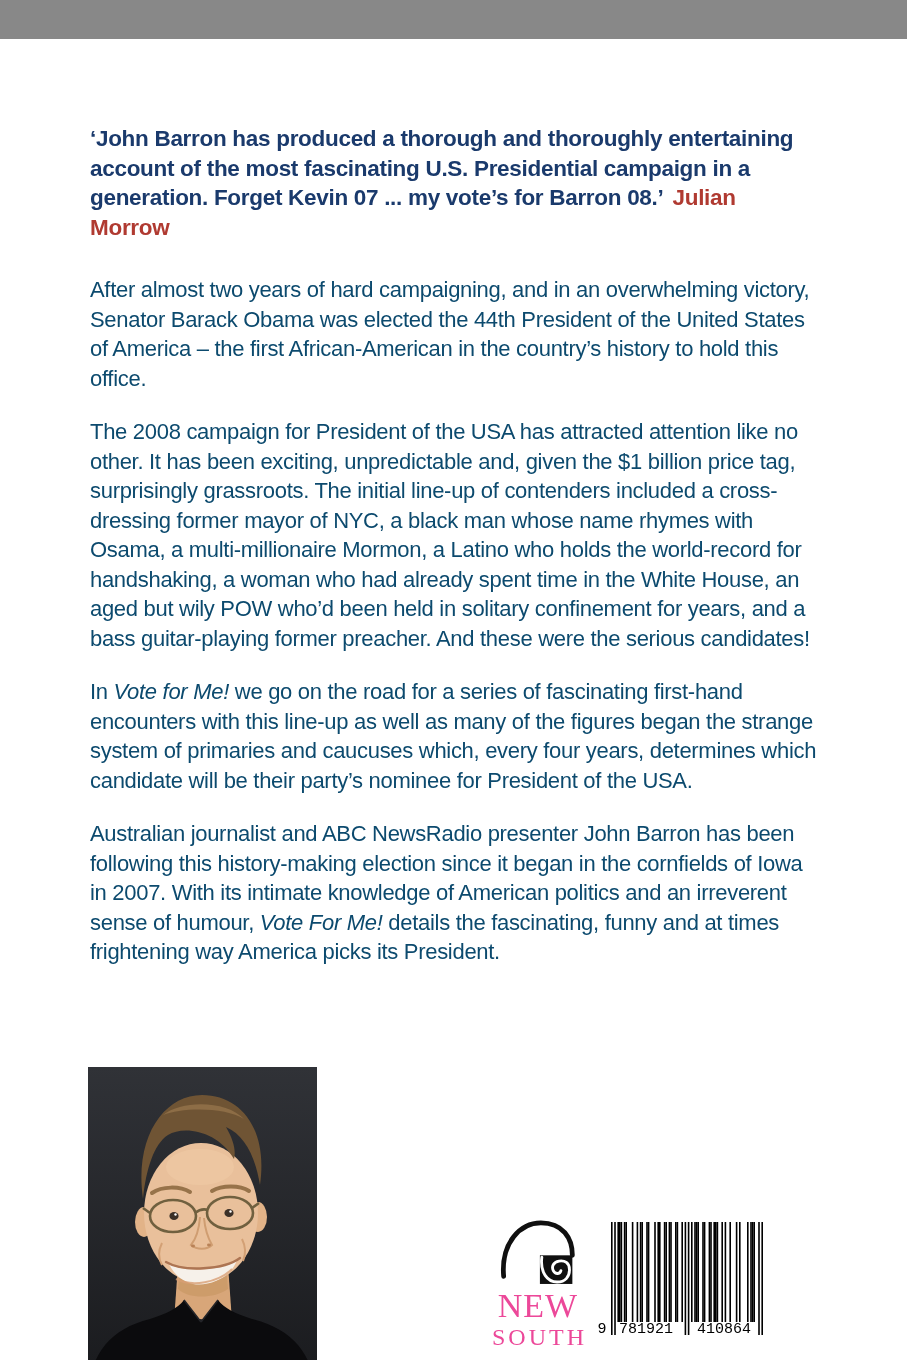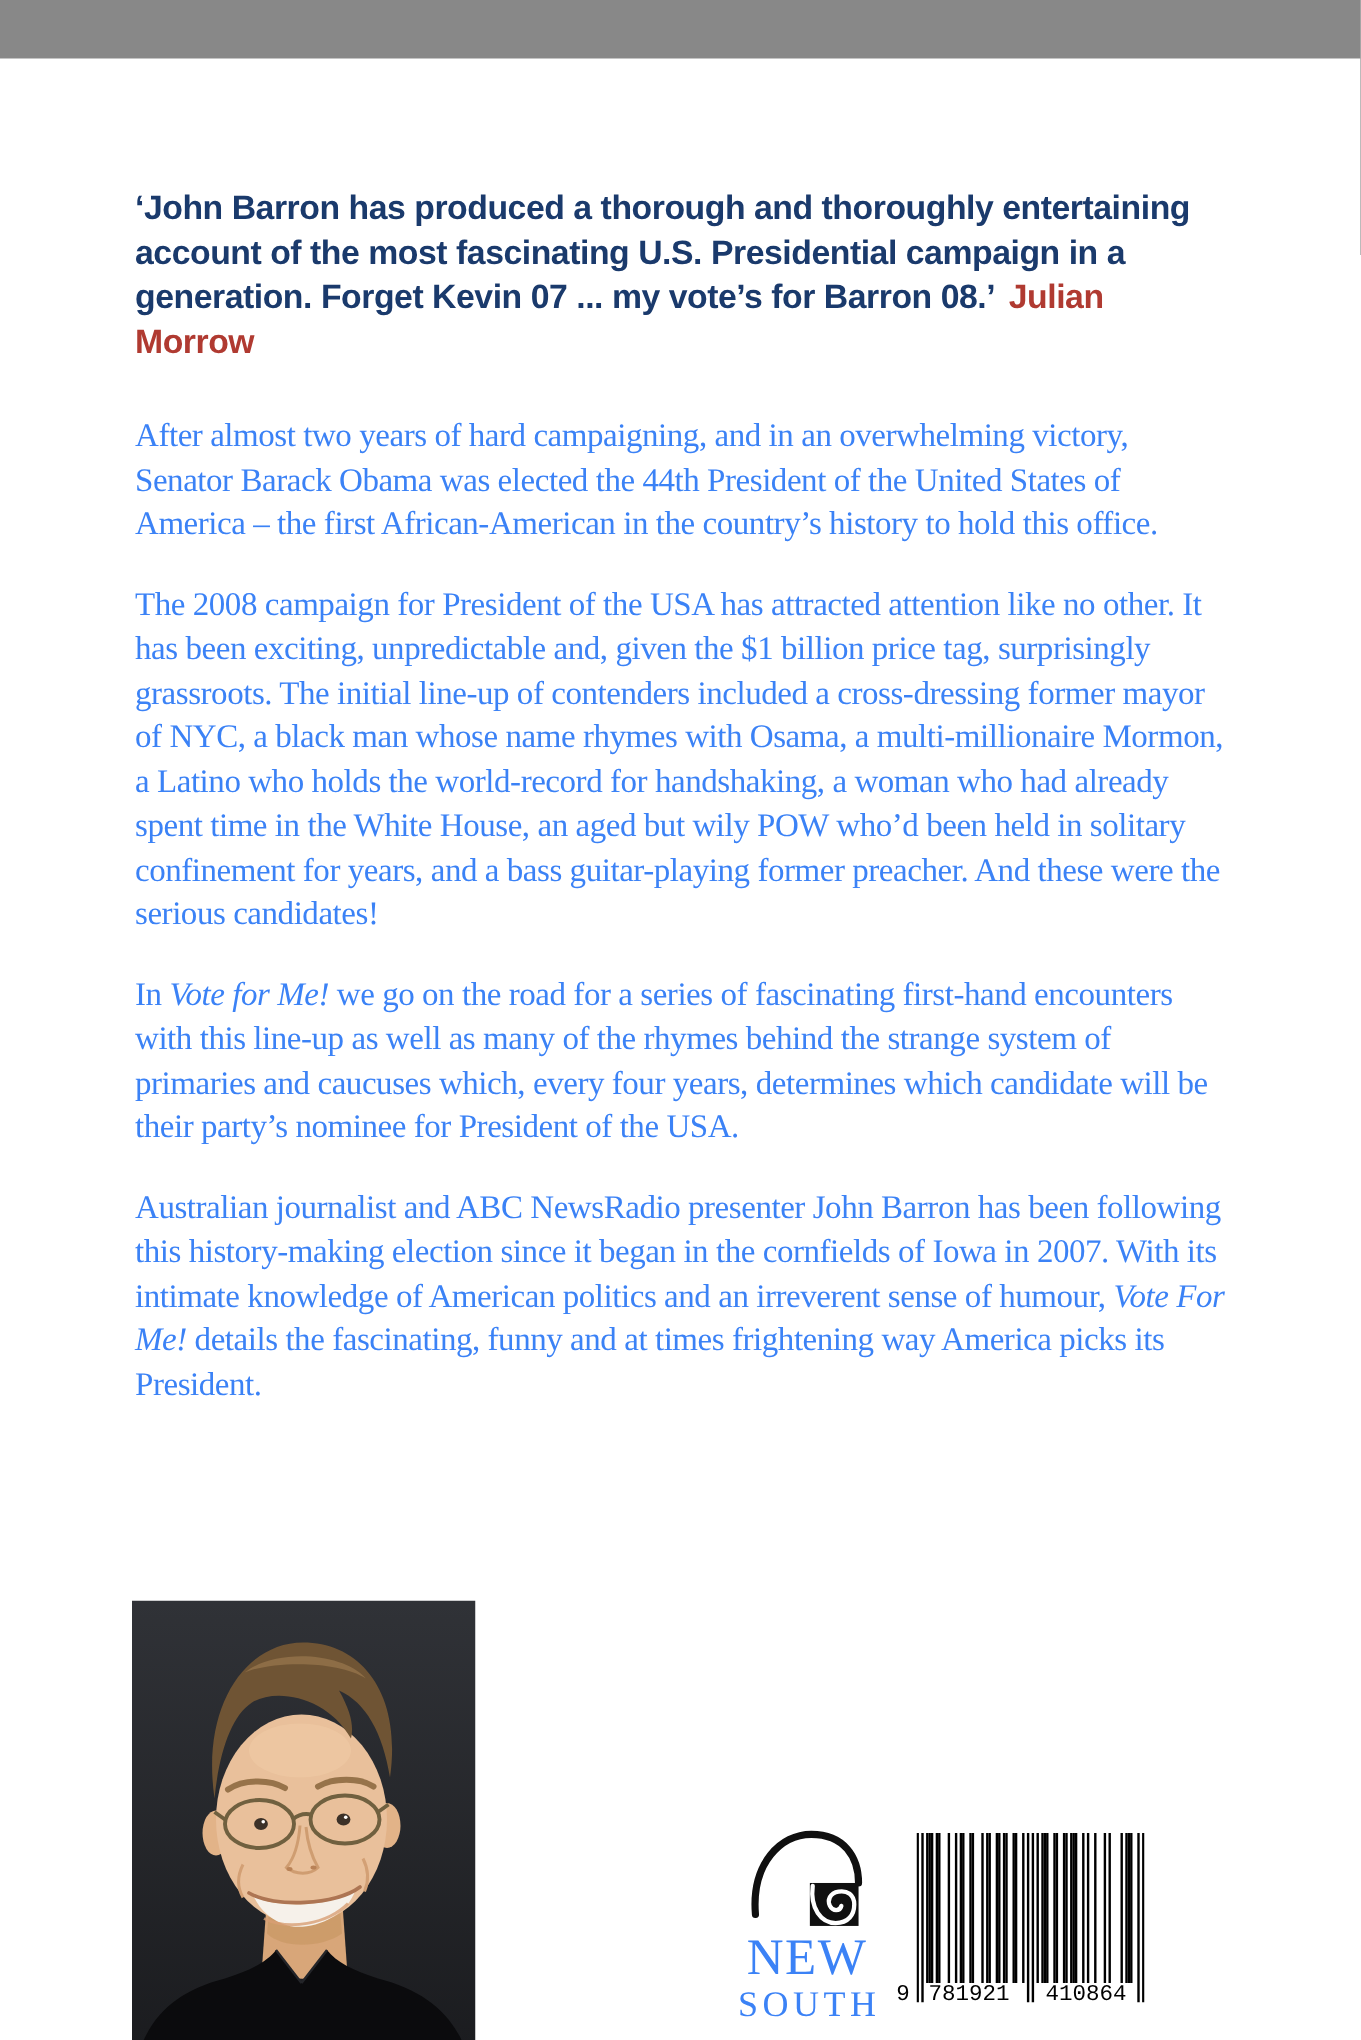--- a/index.html
+++ b/index.html
@@ -27,39 +27,38 @@
   .quote .attr{
     color:#b03a31;
     margin-left:9px;
   }
   .blurb p{
     margin:0 0 24px 0;
     font-size:22px;
     line-height:29.5px;
     letter-spacing:-0.3px;
     font-weight:400;
-    color:#3b82f6;
-    font-family:Liberation Serif, serif;
+    color:#0c4a6e;
   }
   .blurb p:last-child{margin-bottom:0;}
   .italic{font-style:italic;}
 
   .photo{
     position:absolute;
     left:88px;top:1028px;
     width:229px;height:324px;
   }
   .photo svg{display:block;}
 
   .publisher{
     position:absolute;
     left:492px;top:1178px;
     width:92px;
     text-align:center;
-    color:#3b82f6;
+    color:#ec4899;
   }
   .publisher .spiral svg{display:block;margin:0 auto;}
   .pub1{
     font-family:"Liberation Serif",serif;
     font-size:34px;line-height:34px;
     letter-spacing:1px;
     margin-top:3px;
   }
   .pub2{
     font-family:"Liberation Serif",serif;
@@ -92,21 +91,21 @@
 <body>
 
 <div class="cover">
 
   <div class="text-col">
     <p class="quote"><span>‘John Barron has produced a thorough and thoroughly entertaining account of the most fascinating U.S. Presidential campaign in a generation. Forget Kevin 07 ... my vote’s for Barron 08.’</span><span class="attr">Julian Morrow</span></p>
 
     <div class="blurb">
       <p><span>After almost two years of hard campaigning, and in an overwhelming victory, Senator Barack Obama was elected the 44th President of the United States of America – the first African-American in the country’s history to hold this office.</span></p>
       <p><span>The 2008 campaign for President of the USA has attracted attention like no other. It has been exciting, unpredictable and, given the $1 billion price tag, surprisingly grassroots. The initial line-up of contenders included a cross-dressing former mayor of NYC, a black man whose name rhymes with Osama, a multi-millionaire Mormon, a Latino who holds the world-record for handshaking, a woman who had already spent time in the White House, an aged but wily POW who’d been held in solitary confinement for years, and a bass guitar-playing former preacher. And these were the serious candidates!</span></p>
-      <p><span>In </span><span class="italic">Vote for Me!</span><span> we go on the road for a series of fascinating first-hand encounters with this line-up as well as many of the rhymes behind the strange system of primaries and caucuses which, every four years, determines which candidate will be their party’s nominee for President of the USA.</span></p>
+      <p><span>In </span><span class="italic">Vote for Me!</span><span> we go on the road for a series of fascinating first-hand encounters with this line-up as well as many of the figures began the strange system of primaries and caucuses which, every four years, determines which candidate will be their party’s nominee for President of the USA.</span></p>
       <p><span>Australian journalist and ABC NewsRadio presenter John Barron has been following this history-making election since it began in the cornfields of Iowa in 2007. With its intimate knowledge of American politics and an irreverent sense of humour, </span><span class="italic">Vote For Me!</span><span> details the fascinating, funny and at times frightening way America picks its President.</span></p>
     </div>
   </div>
 
   <div class="photo">
     <svg viewBox="0 0 229 324" width="229" height="324" xmlns="http://www.w3.org/2000/svg">
       <defs>
         <linearGradient id="pbg" x1="0" y1="0" x2="0" y2="1">
           <stop offset="0" stop-color="#303237"></stop>
           <stop offset="1" stop-color="#191a1d"></stop>

